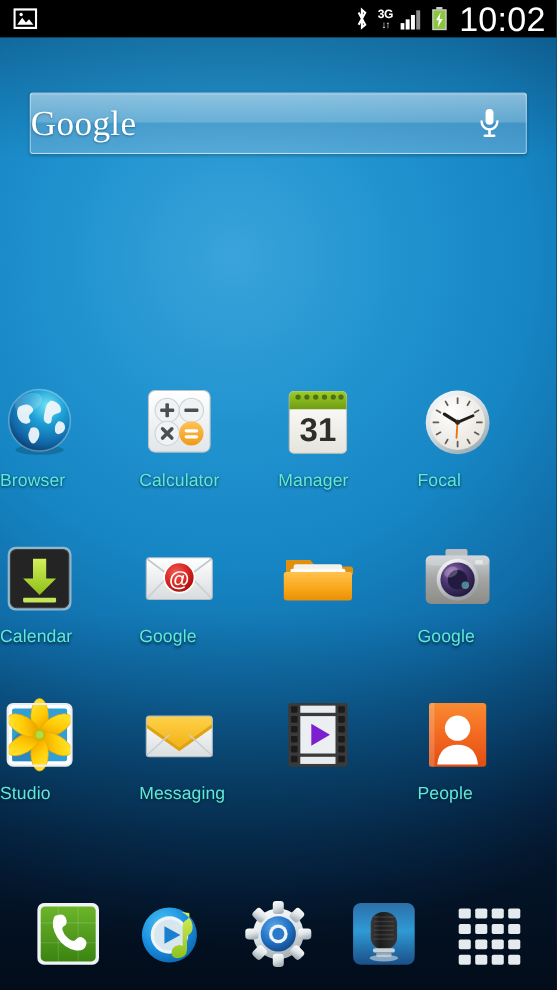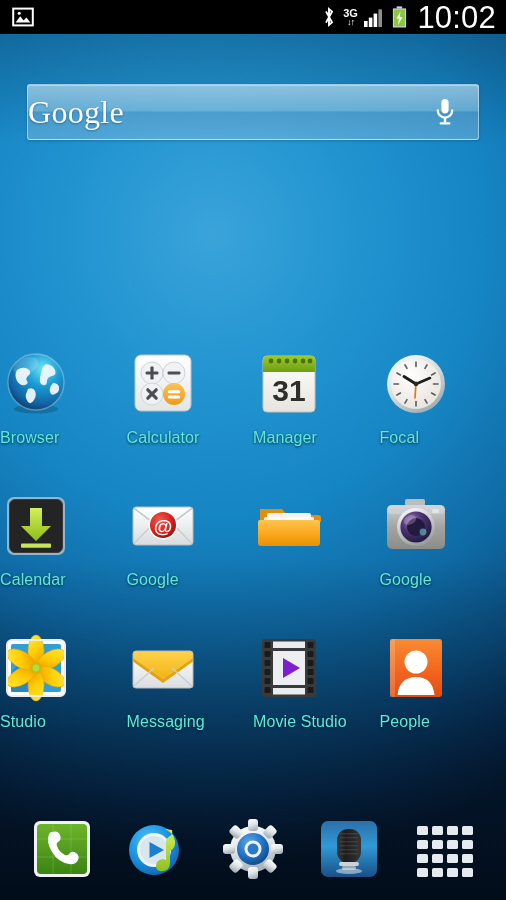--- a/index.html
+++ b/index.html
@@ -446,21 +446,20 @@
           <rect x="53.5" y="9" width="6" height="6" rx="1"></rect>
           <rect x="53.5" y="18" width="6" height="6" rx="1"></rect>
           <rect x="53.5" y="27" width="6" height="6" rx="1"></rect>
           <rect x="53.5" y="36" width="6" height="6" rx="1"></rect>
           <rect x="53.5" y="45" width="6" height="6" rx="1"></rect>
           <rect x="53.5" y="54" width="6" height="6" rx="1"></rect>
         </g>
         <path d="M29 25 L46 35 L29 45 Z" fill="#7b1fd1"></path>
       </svg>
     </div>
-    <div class="applabel">Movie Studio</div>
   </div>
 
   <div class="cell">
     <div class="icon-wrap">
       <svg width="70" height="70" viewBox="0 0 70 70">
         <defs>
           <linearGradient id="gPeople" x1="0" y1="0" x2="0" y2="1">
             <stop offset="0%" stop-color="#f98b32"></stop>
               <stop offset="55%" stop-color="#f2661f"></stop>
             <stop offset="100%" stop-color="#e04e12"></stop>

